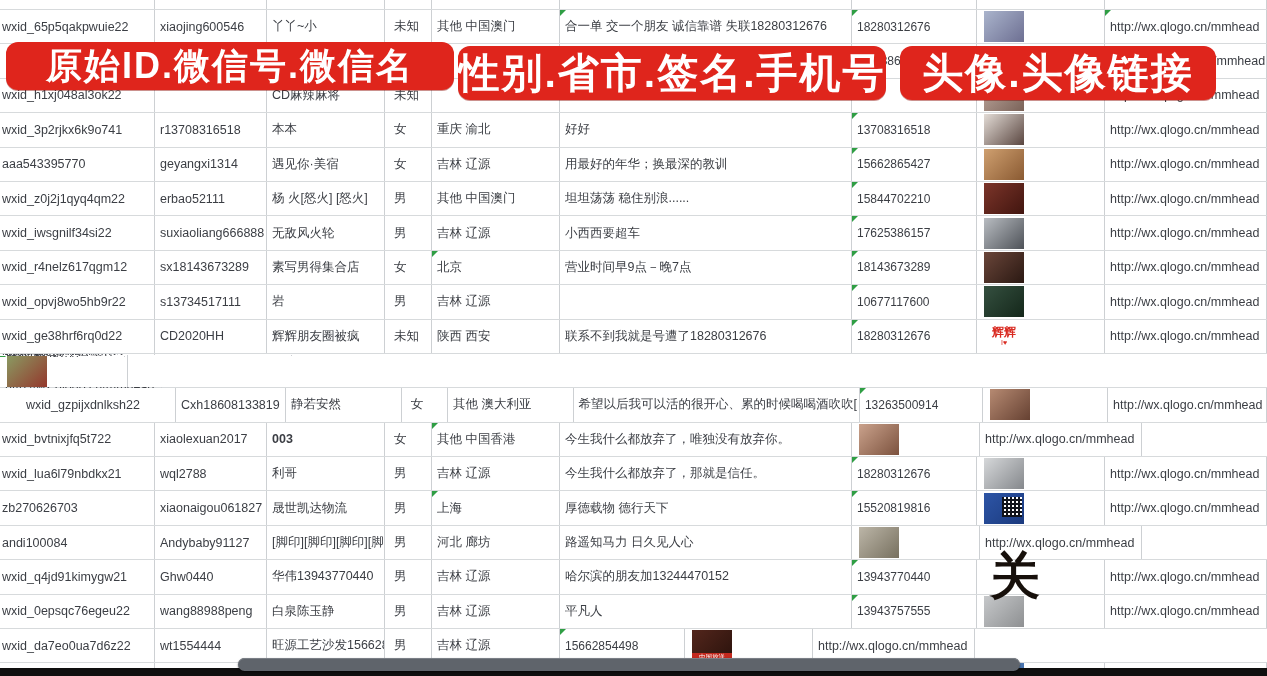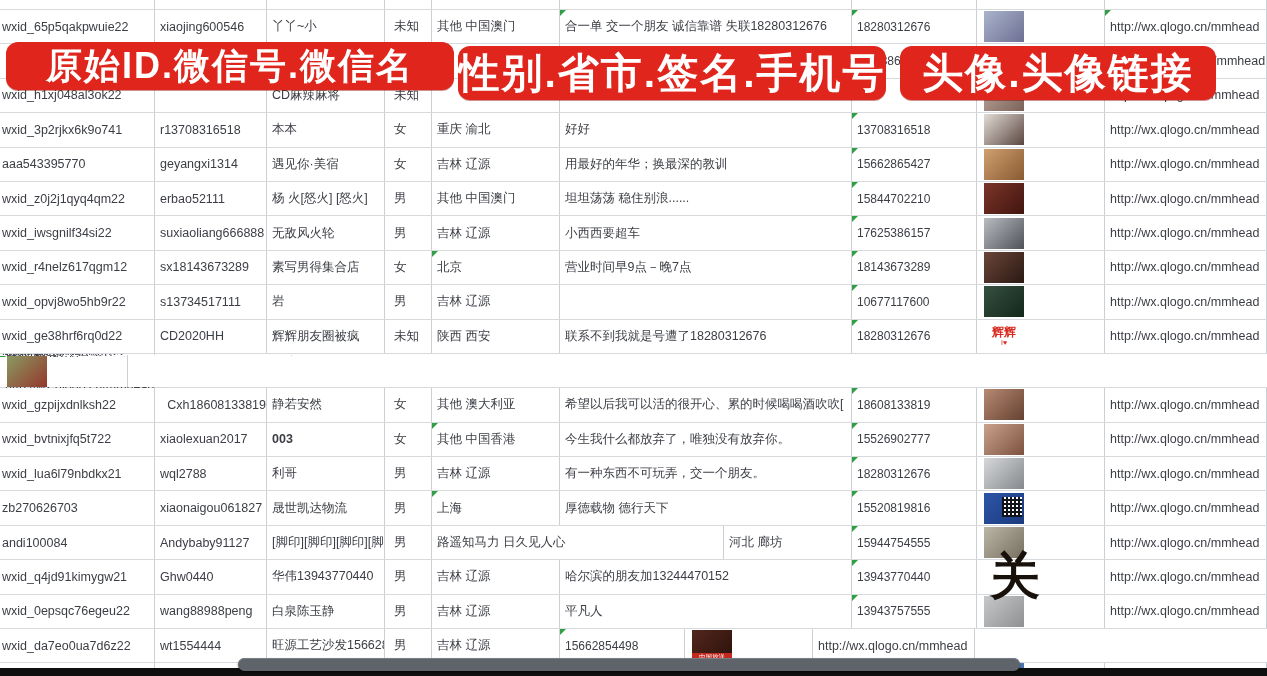--- a/index.html
+++ b/index.html
@@ -357,42 +357,42 @@
           <span class="gmark"></span>
           <span>13694059200</span>
         </div>
         <div class="cell c-av" style="width: 128px;">
           <span class="av" style="background: linear-gradient(135deg, rgb(138, 154, 98) 0%, rgb(148, 55, 44) 100%);"></span>
         </div>
         <div class="cell c-url" style="width: 162px;">
           <span>http://wx.qlogo.cn/mmhead</span>
         </div>
       </div>
-      <div class="row" style="height: 34.4px;">
+      <div class="row" style="height: 34.4px; padding-left: 24px;">
         <div class="cell c-id" style="width: 155px;">
           <span>wxid_gzpijxdnlksh22</span>
         </div>
-        <div class="cell c-alias" style="width: 112px; justify-content: flex-end;">
+        <div class="cell c-alias" style="width: 112px;">
           <span>Cxh18608133819</span>
         </div>
         <div class="cell c-name" style="width: 118px;">
           <span>静若安然</span>
         </div>
         <div class="cell c-gender" style="width: 47px;">
           <span>女</span>
         </div>
         <div class="cell c-prov" style="width: 128px;">
           <span>其他 澳大利亚</span>
         </div>
         <div class="cell c-sig" style="width: 292px;">
           <span>希望以后我可以活的很开心、累的时候喝喝酒吹吹[</span>
         </div>
         <div class="cell c-phone" style="width: 125px;">
           <span class="gmark"></span>
-          <span>18608133819</span>
+          <span>13263500914</span>
         </div>
         <div class="cell c-av" style="width: 128px;">
           <span class="av" style="background: linear-gradient(135deg, rgb(182, 138, 114) 0%, rgb(102, 65, 50) 100%);"></span>
         </div>
         <div class="cell c-url" style="width: 162px;">
           <span>http://wx.qlogo.cn/mmhead</span>
         </div>
       </div>
       <div class="row" style="height: 34.4px;">
         <div class="cell c-id" style="width: 155px;">
@@ -407,24 +407,20 @@
         <div class="cell c-gender" style="width: 47px;">
           <span>女</span>
         </div>
         <div class="cell c-prov" style="width: 128px;">
           <span class="gmark"></span>
           <span>其他 中国香港</span>
         </div>
         <div class="cell c-sig" style="width: 292px;">
           <span>今生我什么都放弃了，唯独没有放弃你。</span>
         </div>
-        <div class="cell c-phone" style="width: 125px;">
-          <span class="gmark"></span>
-          <span>15526902777</span>
-        </div>
         <div class="cell c-av" style="width: 128px;">
           <span class="av" style="background: linear-gradient(135deg, rgb(202, 162, 140) 0%, rgb(124, 82, 62) 100%);"></span>
         </div>
         <div class="cell c-url" style="width: 162px;">
           <span>http://wx.qlogo.cn/mmhead</span>
         </div>
       </div>
       <div class="row" style="height: 34.4px;">
         <div class="cell c-id" style="width: 155px;">
           <span>wxid_lua6l79nbdkx21</span>
@@ -435,21 +431,21 @@
         <div class="cell c-name" style="width: 118px;">
           <span>利哥</span>
         </div>
         <div class="cell c-gender" style="width: 47px;">
           <span>男</span>
         </div>
         <div class="cell c-prov" style="width: 128px;">
           <span>吉林 辽源</span>
         </div>
         <div class="cell c-sig" style="width: 292px;">
-          <span>有一种东西不可玩弄，交一个朋友。</span>
+          <span>今生我什么都放弃了，那就是信任。</span>
         </div>
         <div class="cell c-phone" style="width: 125px;">
           <span class="gmark"></span>
           <span>18280312676</span>
         </div>
         <div class="cell c-av" style="width: 128px;">
           <span class="av" style="background: linear-gradient(135deg, rgb(214, 216, 218) 0%, rgb(133, 136, 140) 100%);"></span>
         </div>
         <div class="cell c-url" style="width: 162px;">
           <span>http://wx.qlogo.cn/mmhead</span>
@@ -494,29 +490,25 @@
         </div>
         <div class="cell c-alias" style="width: 112px;">
           <span>Andybaby91127</span>
         </div>
         <div class="cell c-name" style="width: 118px;">
           <span>[脚印][脚印][脚印][脚</span>
         </div>
         <div class="cell c-gender" style="width: 47px;">
           <span>男</span>
         </div>
+        <div class="cell c-prov" style="width: 128px;">
+          <span>河北 廊坊</span>
+        </div>
         <div class="cell c-sig" style="width: 292px;">
           <span>路遥知马力 日久见人心</span>
-        </div>
-        <div class="cell c-prov" style="width: 128px;">
-          <span>河北 廊坊</span>
-        </div>
-        <div class="cell c-phone" style="width: 125px;">
-          <span class="gmark"></span>
-          <span>15944754555</span>
         </div>
         <div class="cell c-av" style="width: 128px;">
           <span class="av" style="background: linear-gradient(135deg, rgb(188, 182, 168) 0%, rgb(119, 112, 95) 100%);"></span>
         </div>
         <div class="cell c-url" style="width: 162px;">
           <span>http://wx.qlogo.cn/mmhead</span>
         </div>
       </div>
       <div class="row" style="height: 34.4px;">
         <div class="cell c-id" style="width: 155px;">

